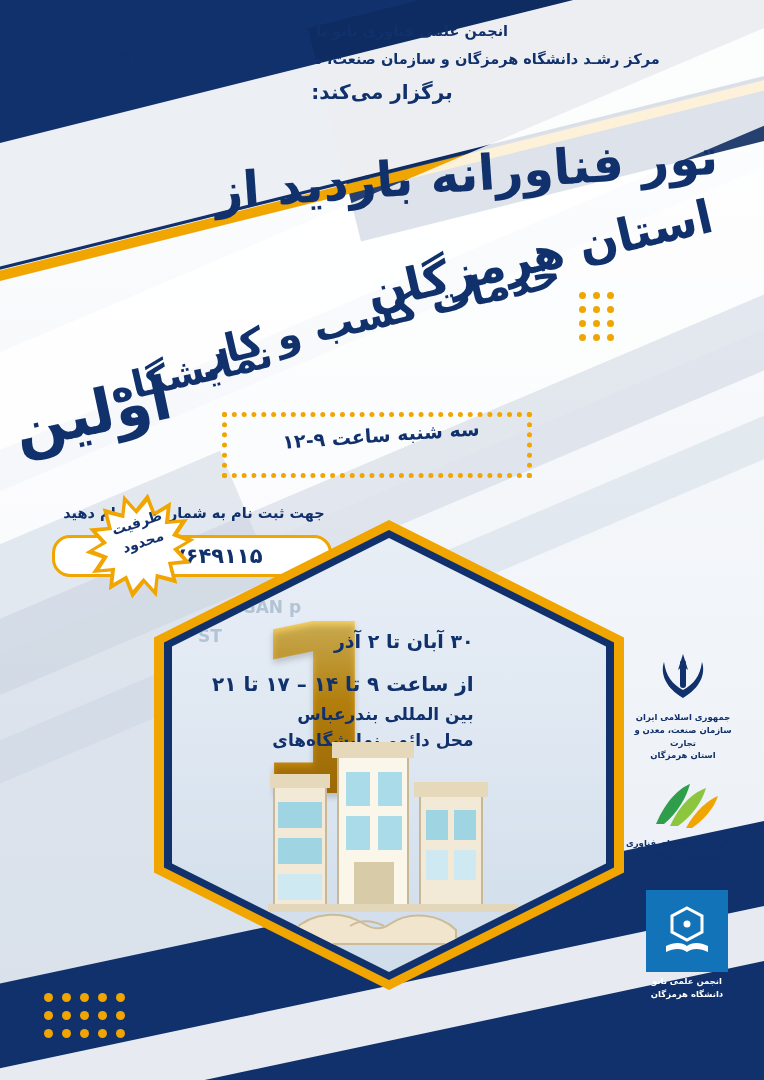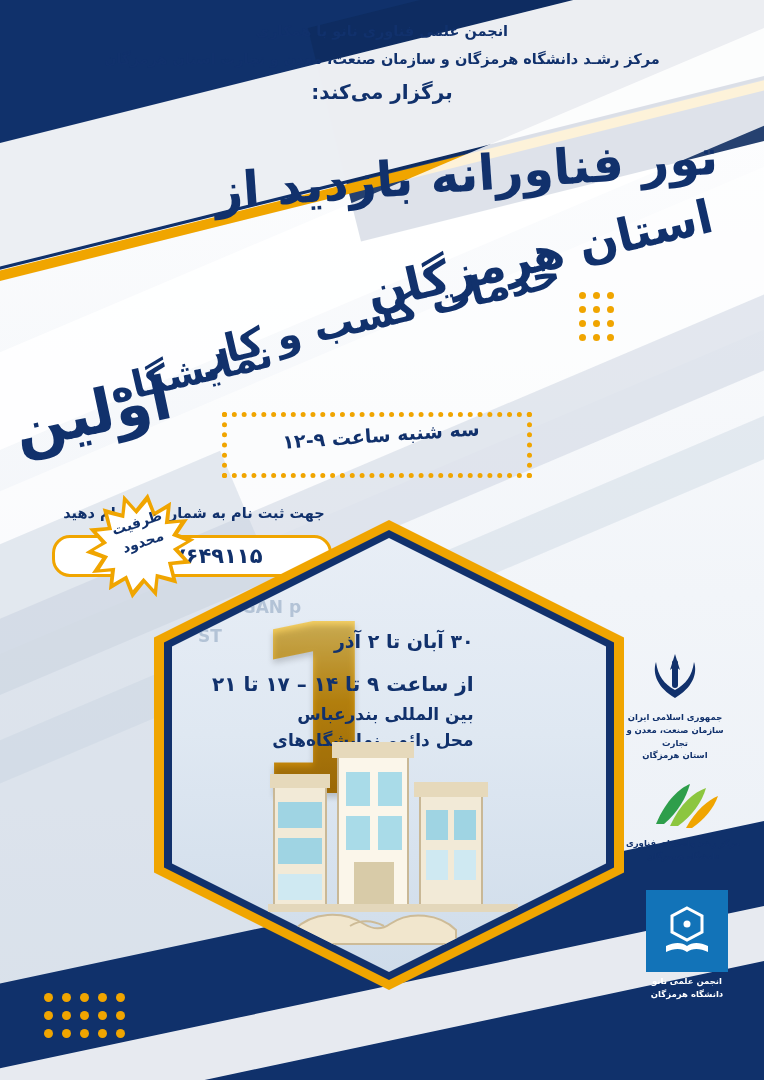--- a/index.html
+++ b/index.html
@@ -248,21 +248,21 @@
     position:absolute;bottom:26px;left:118px;width:170px;height:46px;
   }
 
   
   .logo{
     position:absolute;z-index:9;text-align:center;color:#11316c;
   }
   .logo .cap{
     font-size:8.5px;font-weight:bold;line-height:1.5;margin-top:3px;
   }
-  .logo-emblem{top:650px;right:30px;width:118px;text-align:center;}
+  .logo-emblem{top:650px;right:22px;width:118px;text-align:center;}
   .logo-roshd{top:780px;right:22px;width:118px;}
   .logo-nano{top:890px;right:16px;width:122px;}
   .logo-nano .cap{color:#ffffff;}
   .nano-box{
     width:82px;height:82px;margin:0 auto;
     background:#1273b8;
     display:flex;align-items:center;justify-content:center;
   }
 </style>
 </head>

